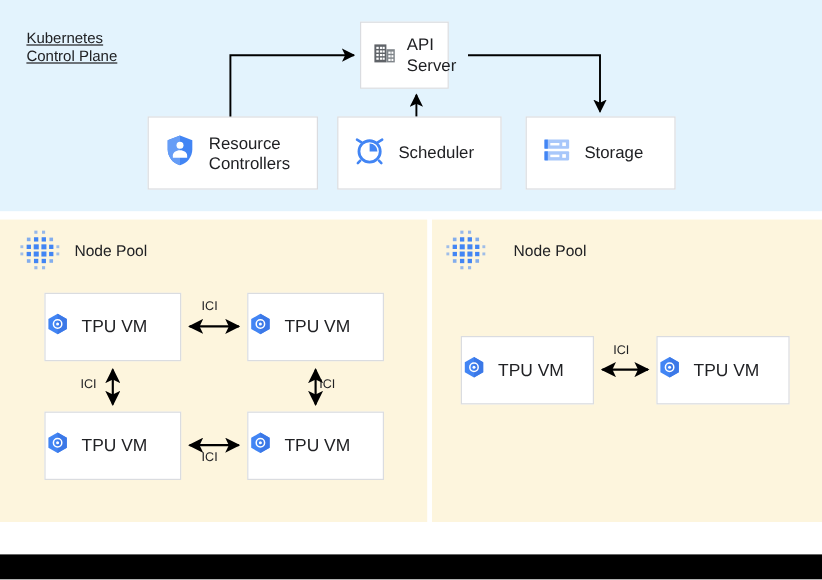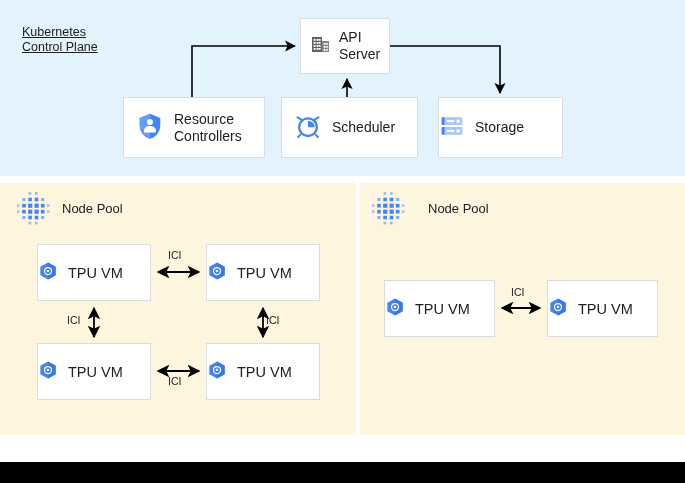--- a/index.html
+++ b/index.html
@@ -91,21 +91,21 @@
   .card .card-label {
     font-size: 14px;
     color: #202124;
     line-height: 17px;
     white-space: pre-line;
   }
 
   
   #api-server-card {
     left: 300px; top: 18px;
-    width: 90px; height: 56px;
+    width: 74px; height: 56px;
     padding-left: 10px;
   }
   #api-server-card .card-icon { margin-right: 8px; }
 
   #resource-controllers-card {
     left: 123px; top: 97px;
     width: 142px; height: 61px;
     padding-left: 12px;
   }
   #resource-controllers-card .card-icon { margin-right: 10px; }
@@ -113,20 +113,21 @@
   #scheduler-card {
     left: 281px; top: 97px;
     width: 137px; height: 61px;
     padding-left: 12px;
   }
   #scheduler-card .card-icon { margin-right: 10px; }
 
   #storage-card {
     left: 438px; top: 97px;
     width: 125px; height: 61px;
+    padding-left: 12px;
   }
   #storage-card .card-icon { margin-right: 10px; }
 
   
   .tpu-card {
     position: absolute;
     box-sizing: border-box;
     background: #ffffff;
     border: 1px solid #dadce0;
     display: flex;

